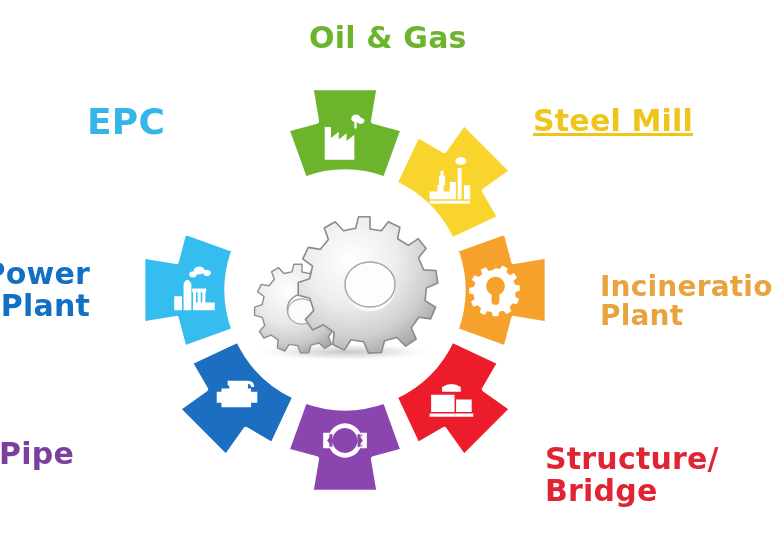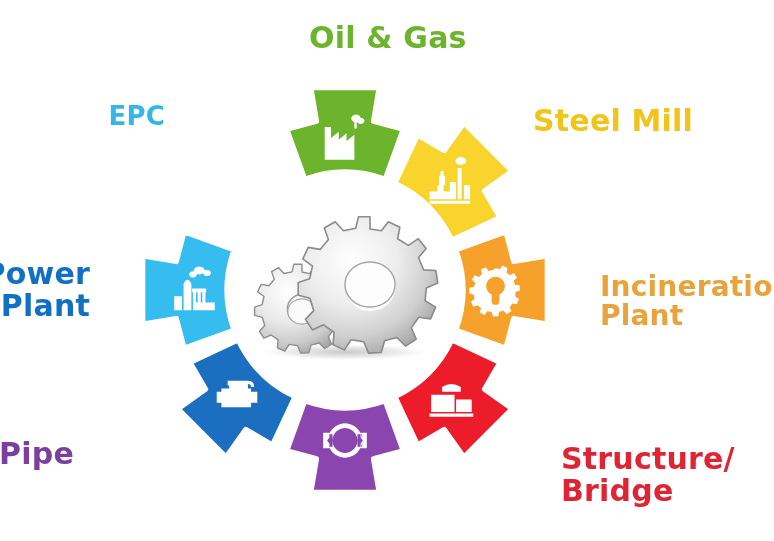--- a/index.html
+++ b/index.html
@@ -143,23 +143,23 @@
                  L-71.8,-10.6 L-60.3,-14.3 L-57.5,-26.9 L-67.2,-34.2 L-61.7,-45.6 L-49.8,-43.6
                  L-41.6,-53.6 L-45.7,-65 L-34.8,-71.2 L-26.5,-62.2 L-14.3,-64.7 L-11.5,-76.3 L0,-76.3 Z" fill="url(#gearGradBig)" stroke="#8b8b8b" stroke-width="1.6" stroke-linejoin="round"></path>
         <ellipse cx="0" cy="-6" rx="25.5" ry="24" fill="url(#hubGradBig)"></ellipse>
         <ellipse cx="0" cy="-8.5" rx="25" ry="22.5" fill="#fdfdfd" stroke="#a5a5a5" stroke-width="1.4"></ellipse>
       </g>
     </g>
   </svg>
 
   <div id="labels-layer">
       <div class="label" style="color: rgb(107, 180, 44); font-size: 30px; top: 22px; left: 281px; text-align: left; margin-left: 28px;">Oil &amp; Gas</div>
-      <div class="label" style="color: rgb(240, 196, 25); font-size: 30px; top: 105px; left: 533px; text-align: left;">Steel Mill</div>
+      <div class="label" style="color: rgb(240, 196, 25); font-size: 30px; top: 105px; left: 533px; text-align: left; text-decoration: underline;">Steel Mill</div>
       <div class="label" style="color: rgb(232, 163, 61); font-size: 28px; top: 272px; left: 600px; text-align: left;">Incineration
 Plant</div>
-      <div class="label" style="color: rgb(224, 36, 52); font-size: 30px; top: 443px; left: 545px; text-align: left; margin-left: 16px;">Structure/
+      <div class="label" style="color: rgb(224, 36, 52); font-size: 30px; top: 443px; left: 545px; text-align: left;">Structure/
 Bridge</div>
       <div class="label" style="color: rgb(124, 63, 158); font-size: 30px; top: 438px; right: 700px; text-align: center;">Pipe</div>
       <div class="label" style="color: rgb(17, 112, 196); font-size: 30px; top: 258px; right: 684px; text-align: right;">Power
 Plant</div>
-      <div class="label" style="color: rgb(53, 182, 232); font-size: 26px; top: 103px; right: 609px; text-align: right;">EPC</div>
+      <div class="label" style="color: rgb(53, 182, 232); font-size: 36px; top: 103px; right: 609px; text-align: right;">EPC</div>
     </div>
 </div>
 
 </body></html>

